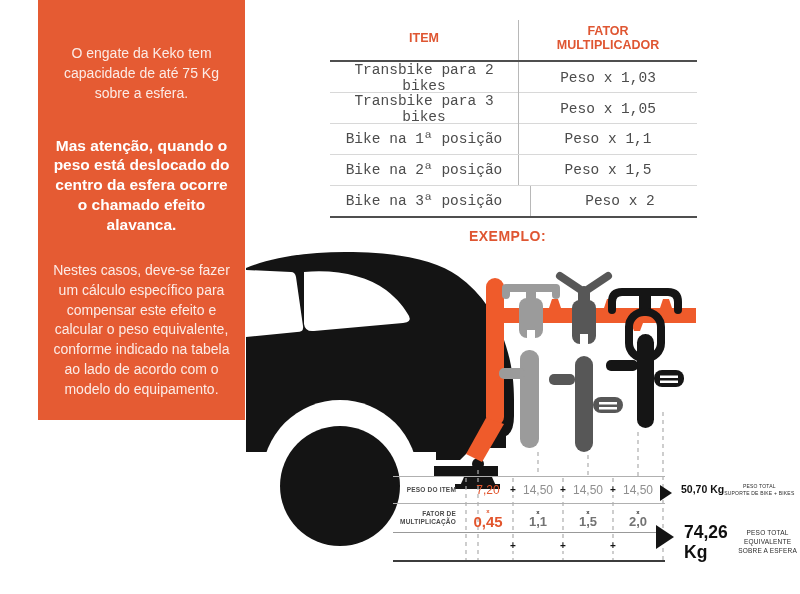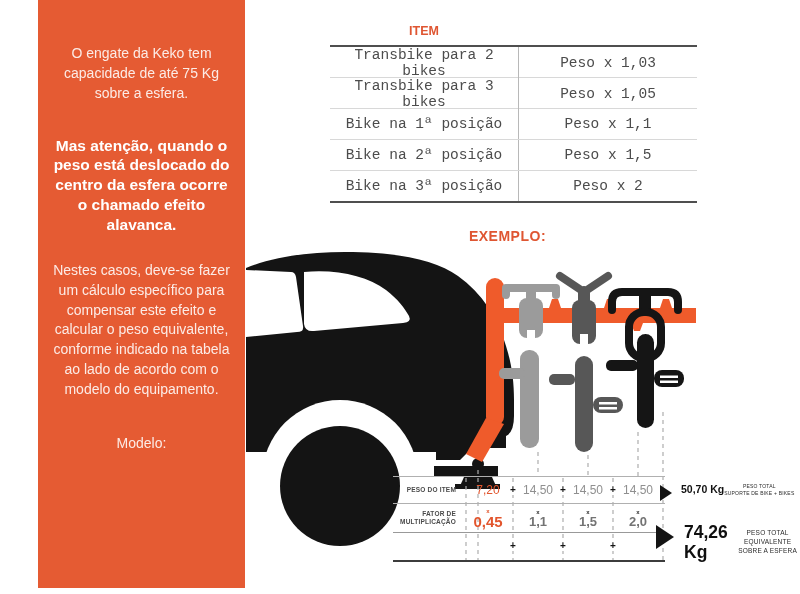--- a/index.html
+++ b/index.html
@@ -1,37 +1,37 @@
 <!DOCTYPE html>
 <html><head>
 <meta charset="utf-8">
 <style>
   html,body{margin:0;padding:0;background:#fff;}
   .canvas{position:relative;width:800px;height:594px;background:#fff;overflow:hidden;
           font-family:"Liberation Sans",sans-serif;}
 
   
-  .sidebar{position:absolute;left:38px;top:0;width:207px;height:588px;background:#E55B33;
+  .sidebar{position:absolute;left:38px;top:0;width:207px;height:420px;background:#E55B33;
            box-sizing:border-box;padding:44px 12px 0;text-align:center;}
   .sidebar p{margin:0;color:rgba(255,255,255,.88);font-size:14px;line-height:1.42;}
   .sidebar .p1{margin-bottom:32px;}
   .sidebar .p2{font-weight:bold;color:#fff;font-size:15.5px;line-height:1.28;margin-bottom:26px;}
   .sidebar .p3{margin-bottom:34px;}
   .sidebar .model-label{margin-top:10px;}
   .sidebar .model-name{font-weight:bold;color:#fff;font-size:16px;letter-spacing:.3px;margin-top:4px;}
 
   
   .ftable{position:absolute;left:330px;top:20px;width:367px;}
   .fhead,.frow{display:grid;grid-template-columns:188px 179px;}
   .fhead{border-bottom:2px solid #4f4f4f;}
   .fhead .cell{color:#DF5632;font-weight:bold;font-size:12.5px;line-height:1.15;
                text-align:center;padding:4px 0 7px;display:flex;flex-direction:column;justify-content:center;}
   .frow{height:30px;align-items:center;text-align:center;font-size:14.5px;color:#4c4c4c;
         border-bottom:1px solid #d8d8d8;font-family:Liberation Mono, monospace;}
-  .frow:last-child{border-bottom:2px solid #4f4f4f;}
+  .frow:last-child{border-bottom:2px solid #4f4f4f;gap:12px;}
   .col2{border-left:1px solid #b8b8b8;height:100%;display:flex;align-items:center;justify-content:center;}
   .fhead .col2{height:auto;}
 
   
   .exemplo{position:absolute;left:420px;top:228px;width:175px;text-align:center;
            color:#DF5632;font-weight:bold;font-size:14px;letter-spacing:.5px;}
 
   
   .illu{position:absolute;left:0;top:0;width:800px;height:594px;pointer-events:none;}
 
@@ -170,20 +170,24 @@
   <aside class="sidebar">
     <p class="p1">O engate da Keko tem capacidade de até 75 Kg sobre a esfera.</p>
     <p class="p2">Mas atenção, quando o peso está deslocado do centro da esfera ocorre o chamado efeito alavanca.</p>
     <p class="p3">Nestes casos, deve-se fazer um cálculo específico para compensar este efeito e calcular o peso equivalente, conforme indicado na tabela ao lado de acordo com o modelo do equipamento.</p>
     <p class="model-label">Modelo:</p>
   </aside>
 
   <div class="ftable">
     <div class="fhead">
       <div class="cell">ITEM</div>
+      <div class="cell col2">
+        <span>FATOR</span>
+        <span>MULTIPLICADOR</span>
+      </div>
     </div>
     <div class="frow">
       <div>Transbike para 2 bikes</div>
       <div class="col2">Peso x 1,03</div>
     </div>
     <div class="frow">
       <div>Transbike para 3 bikes</div>
       <div class="col2">Peso x 1,05</div>
     </div>
     <div class="frow">

